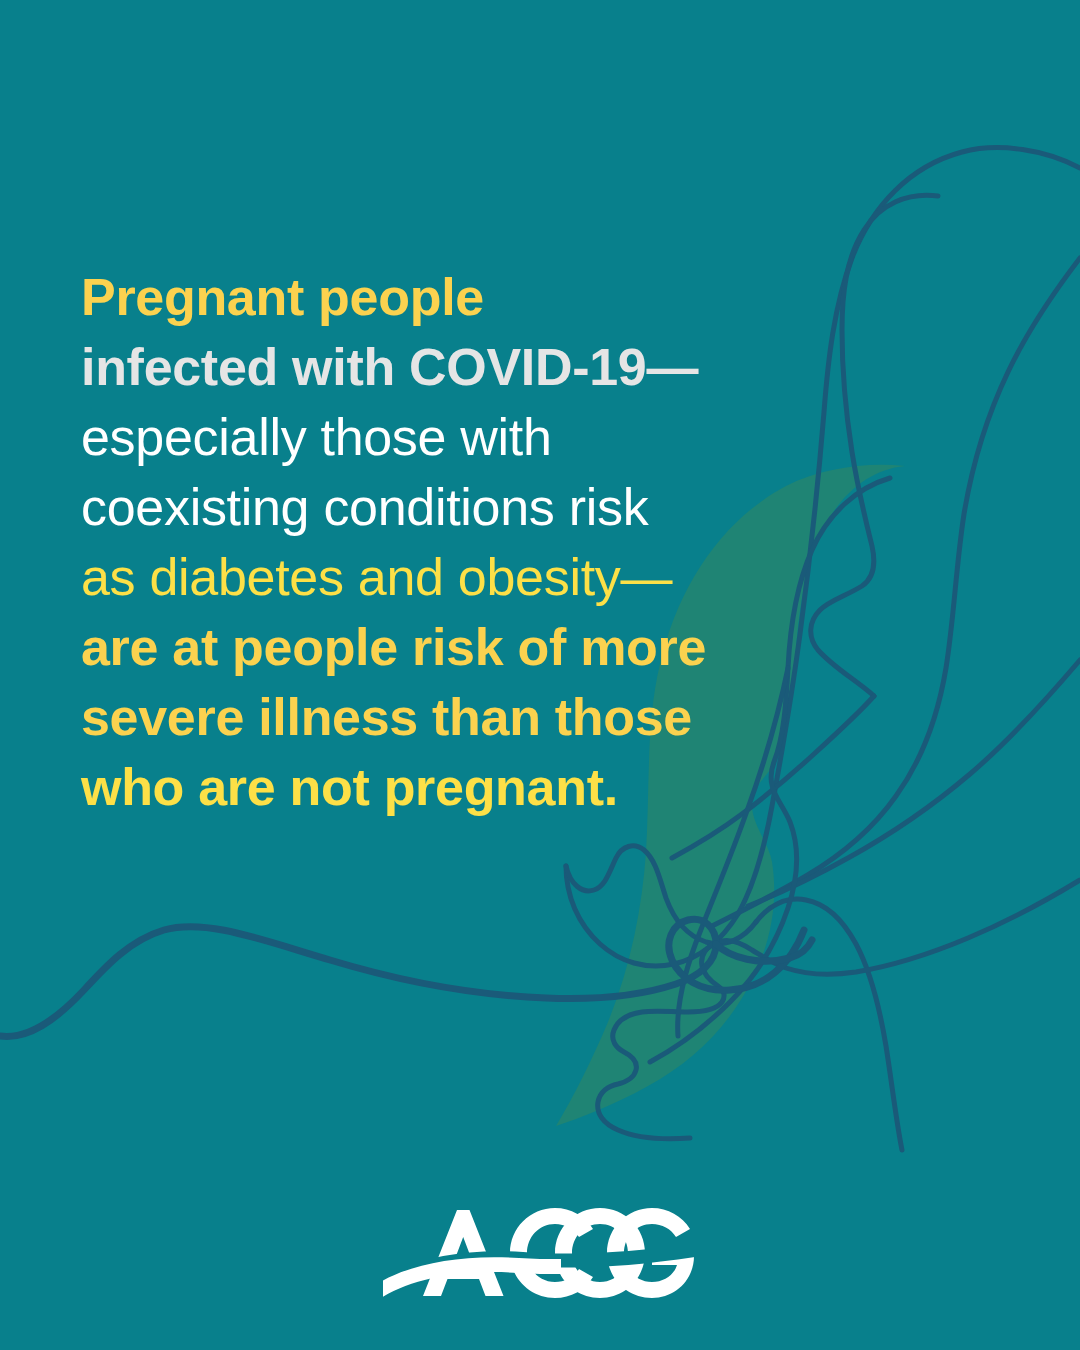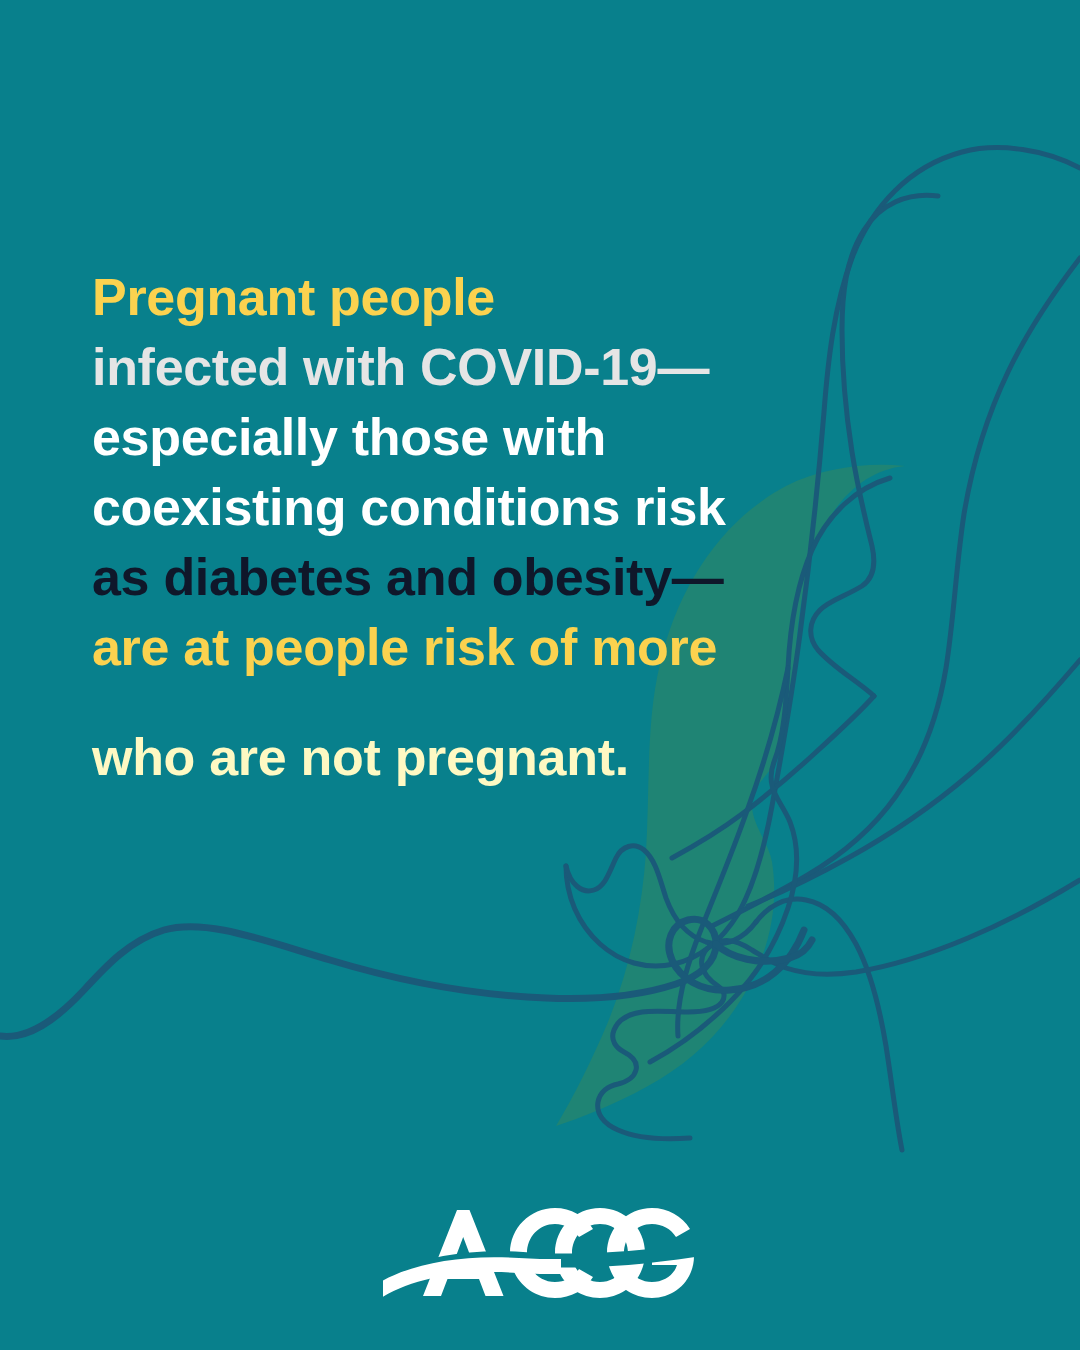--- a/index.html
+++ b/index.html
@@ -18,38 +18,38 @@
   }
   #art-layer {
     position: absolute;
     inset: 0;
     width: 1080px;
     height: 1350px;
     pointer-events: none;
   }
   #message-block {
     position: absolute;
-    left: 92px;
+    left: 81px;
     top: 262px;
     width: 700px;
     z-index: 5;
   }
   .msg-line {
     display: block;
     font-size: 52px;
     line-height: 70px;
     letter-spacing: -0.3px;
     white-space: pre;
   }
   .msg-line.em {
     font-weight: 700;
     color: #FBD24F;
   }
   .msg-line.plain {
-    font-weight: 700;
+    font-weight: 400;
     color: #FFFFFF;
   }
   #brand-logo {
     position: absolute;
     left: 383px;
     top: 1206px;
     width: 312px;
     height: 92px;
     z-index: 6;
   }
@@ -177,23 +177,24 @@
     <path fill="none" stroke="#1A5A79" stroke-width="7" stroke-linecap="round" stroke-linejoin="round" d="M 716 944
          C 730 958 760 966 790 958
          C 800 955 808 948 812 940"></path>
   </svg>
 
   <div id="message-block">
     <span class="msg-line em" style="color: rgb(251, 210, 79);">Pregnant people</span>
     <span class="msg-line em" style="color: #e5e5e5;">infected with COVID-19—</span>
     <span class="msg-line plain" style="color: rgb(255, 255, 255);">especially those with</span>
     <span class="msg-line plain" style="color: rgb(255, 255, 255);">coexisting conditions risk</span>
-    <span class="msg-line plain" style="color: #0f172a;">as diabetes and obesity—</span>
+    <span class="msg-line plain" style="color: #fde047;">as diabetes and obesity—</span>
     <span class="msg-line em" style="color: rgb(251, 210, 79);">are at people risk of more</span>
-    <span class="msg-line em" style="color: #fef9c3; margin-top: 40px;">who are not pregnant.</span>
+    <span class="msg-line em" style="color: rgb(251, 210, 79);">severe illness than those</span>
+    <span class="msg-line em" style="color: #fde047;">who are not pregnant.</span>
   </div>
 
   <div id="brand-logo">
     <svg viewBox="0 0 312 92">
       <defs>
 
         <mask id="swooshCut">
           <rect x="0" y="0" width="312" height="92" fill="#fff"></rect>
           <path d="M -6 74
                    C 30 52 82 42 140 46

